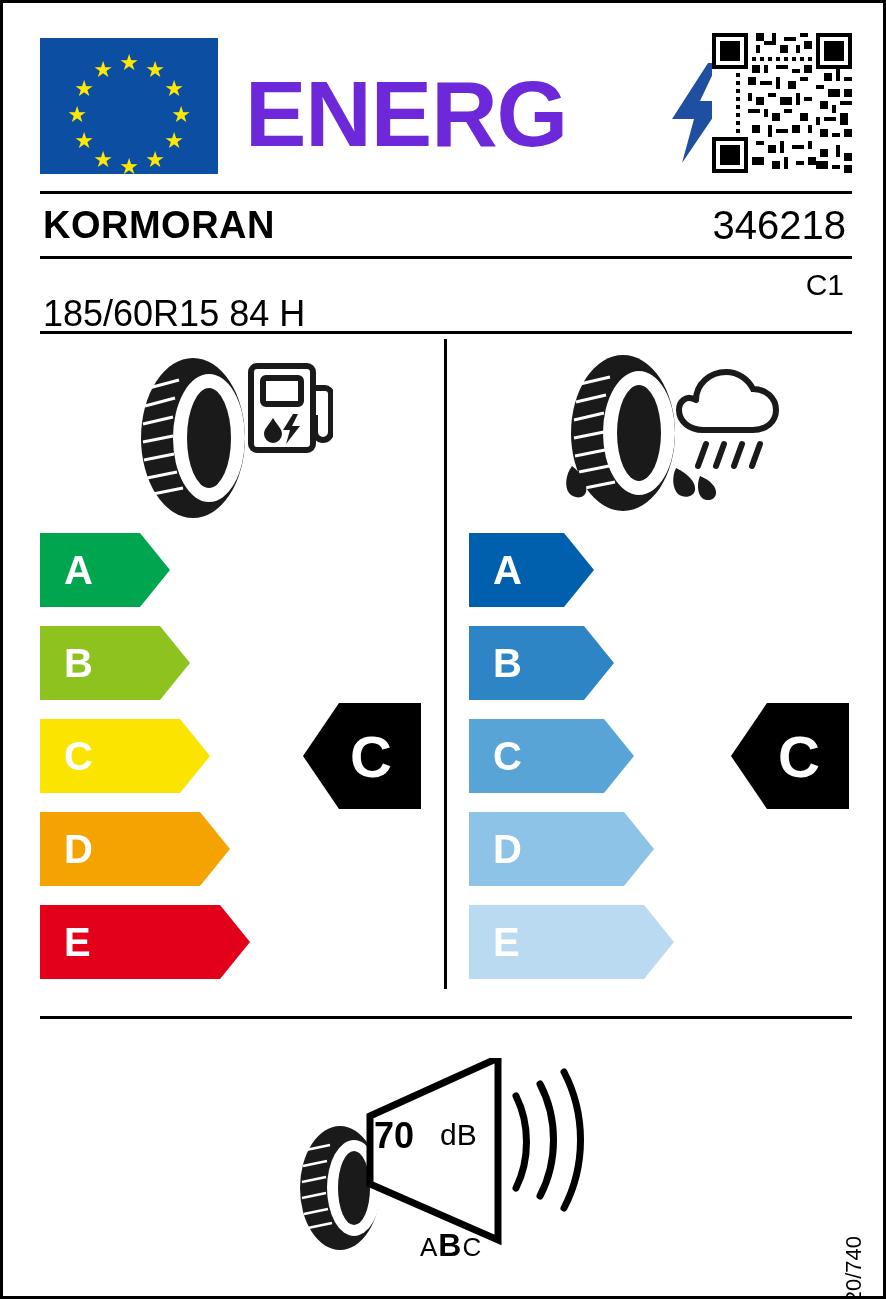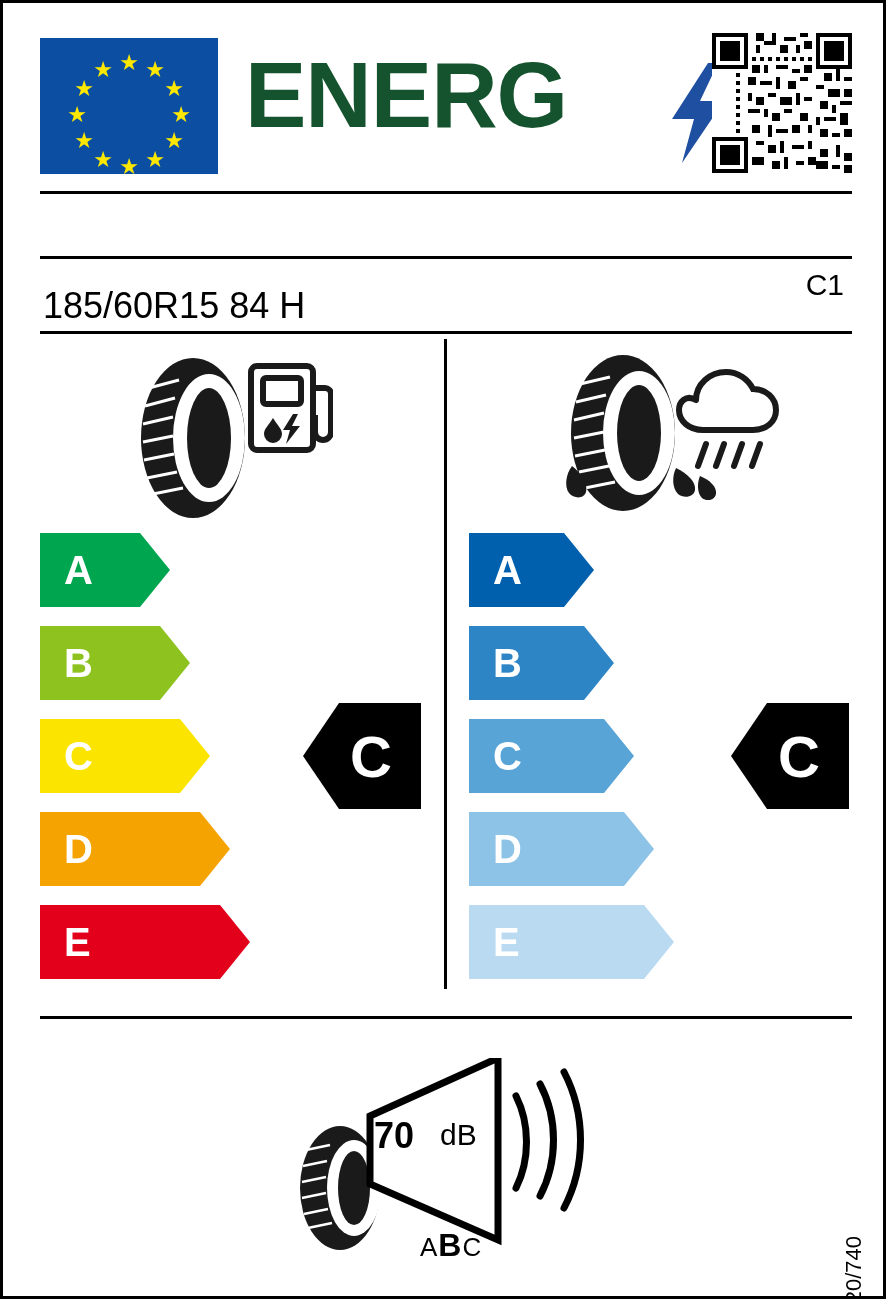--- a/index.html
+++ b/index.html
@@ -43,26 +43,26 @@
     color: #ffe800;
     font-size: 22px;
     line-height: 22px;
     width: 22px;
     height: 22px;
     text-align: center;
   }
   .energy-word {
     position: absolute;
     left: 205px;
-    top: 16px;
+    top: 35px;
     font-size: 92px;
     line-height: 92px;
     font-weight: bold;
     letter-spacing: -1px;
-    color: #14532d;
+    color: #6d28d9;
     white-space: nowrap;
   }
   .energy-bolt {
     position: absolute;
     left: 628px;
     top: 30px;
     width: 60px;
     height: 100px;
   }
   .qr {
@@ -102,21 +102,21 @@
     top: 199px;
     font-size: 40px;
     line-height: 46px;
     font-weight: normal;
   }
 
   
   .tyre-size {
     position: absolute;
     left: 40px;
-    top: 282px;
+    top: 290px;
     font-size: 36px;
     line-height: 42px;
   }
   .tyre-class {
     position: absolute;
     right: 39px;
     top: 264px;
     font-size: 30px;
     line-height: 36px;
   }
@@ -376,20 +376,22 @@
           <rect x="26" y="32" width="3" height="2"></rect>
             <rect x="30" y="33" width="2" height="1"></rect>
           <rect x="33" y="33" width="2" height="2"></rect>
         </g>
       </svg>
     </div>
   </div>
 
   <div class="rule" id="rule-top"></div>
 
+  <div class="brand">KORMORAN</div>
+  <div class="supplier-code">346218</div>
 
   <div class="rule" id="rule-brand"></div>
 
   <div class="tyre-size">185/60R15 84 H</div>
   <div class="tyre-class">C1</div>
 
   <div class="rule" id="rule-size"></div>
 
   <div id="divider"></div>
 

